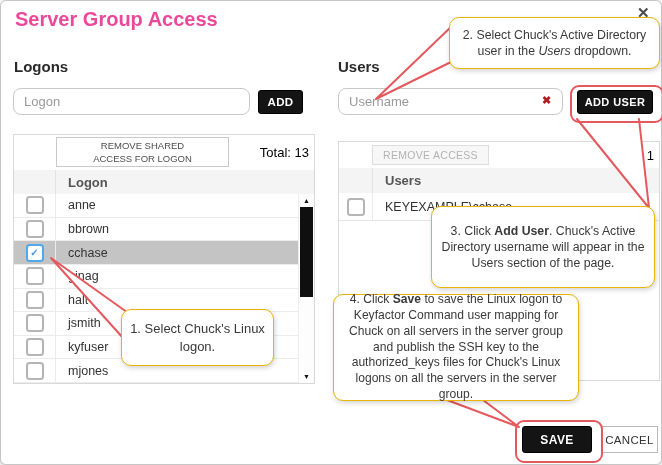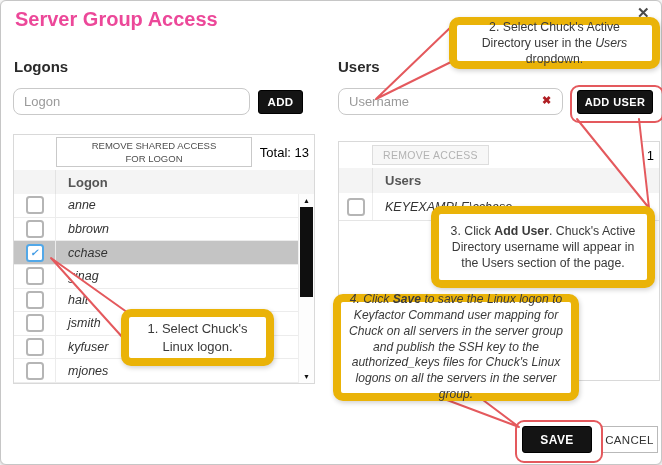--- a/index.html
+++ b/index.html
@@ -30,37 +30,37 @@
   .ann-outline{border:2px solid #e4595d;border-radius:9px;background:transparent;z-index:6;pointer-events:none;}
   #adduser-outline{left:569px;top:84px;width:90px;height:34px;}
   #save-outline{left:514px;top:419px;width:84px;height:39px;}
   
   .tbl{background:#fff;border:1px solid #d9d9d9;}
   #tbl-logons{left:12px;top:133px;width:300px;height:248px;}
   #tbl-users{left:337px;top:140px;width:320px;height:238px;}
   .tbl-toolbar{position:absolute;left:0;right:0;top:0;background:#fff;border-bottom:1px solid #ddd;}
   #tbl-logons .tbl-toolbar{height:35px;}
   #tbl-users .tbl-toolbar{height:26px;}
-  #remove-logon-btn{position:absolute;left:42px;top:2px;width:196px;height:30px;box-sizing:border-box;
+  #remove-logon-btn{position:absolute;left:42px;top:2px;width:173px;height:30px;box-sizing:border-box;
     border:1px solid #c9c9c9;background:#fff;color:#4e4e4e;font-size:9.5px;line-height:1.35;
     padding:2px 26px;text-align:center;cursor:pointer;font-family:"Liberation Sans",sans-serif;}
   #remove-access-btn{position:absolute;left:33px;top:3px;height:20px;box-sizing:border-box;
     border:1px solid #ddd;background:#f7f7f7;color:#b3b3b3;font-size:10.5px;letter-spacing:.3px;
     padding:0 10px;cursor:default;font-family:"Liberation Sans",sans-serif;}
   .tbl-total{position:absolute;right:5px;font-size:13px;color:#000000;}
   #tbl-logons .tbl-total{top:10px;}
   #tbl-users .tbl-total{top:6px;}
   .tbl-head{position:absolute;left:0;right:0;background:#f4f4f4;border-bottom:1px solid #ddd;display:flex;}
   #tbl-logons .tbl-head{top:35px;height:24px;}
   #tbl-users .tbl-head{top:26px;height:25px;}
   .head-cb{border-right:1px solid #e3e3e3;}
   #tbl-logons .head-cb{width:41px;}
   #tbl-users .head-cb{width:33px;}
   .head-label{padding-left:12px;font-size:13px;font-weight:bold;color:#555;display:flex;align-items:center;}
-  .rows{position:absolute;left:0;right:0;bottom:auto;font-style:italic;}
+  .rows{position:absolute;left:0;right:0;bottom:auto;}
   #logon-rows{top:59px;height:189px;display:flex;flex-direction:column;}
   #user-rows{top:51px;}
   .row{display:flex;align-items:center;border-bottom:1px solid #ececec;background:#fff;}
   #logon-rows .row{flex:1;}
   #user-rows .row{height:27px;border-bottom:1px solid #e5e5e5;}
   .row.selected{background:#c4c4c4;}
   .cell-cb{display:flex;align-items:center;justify-content:center;align-self:stretch;border-right:1px solid #ececec;}
   #logon-rows .cell-cb{width:41px;}
   #user-rows .cell-cb{width:33px;}
   .cb{width:14px;height:14px;border:2px solid #b5b5b5;border-radius:3.5px;background:#fff;
@@ -71,27 +71,27 @@
   #scrollbar{position:absolute;right:0;top:59px;width:15px;height:189px;background:#fdfdfd;border-left:1px solid #eee;}
   .sb-arrow{position:absolute;left:0;width:15px;height:13px;font-size:7px;color:#111;text-align:center;line-height:13px;cursor:pointer;}
   #sb-up{top:0;}
   #sb-down{bottom:0;}
   #sb-thumb{position:absolute;left:1px;top:13px;width:13px;height:90px;background:#0f0f0f;cursor:grab;}
   
   #save-btn{left:521px;top:425px;width:70px;height:27px;font-size:12px;z-index:7;}
   #cancel-btn{left:600px;top:425px;width:57px;height:27px;box-sizing:border-box;background:#fff;border:1px solid #b9b9b9;
     color:#333;font-size:11.5px;letter-spacing:.3px;display:flex;align-items:center;justify-content:center;cursor:pointer;}
   
-  .callout{box-sizing:border-box;border:8px solid #eab308;border-radius:10px;background:#fff;
+  .callout{box-sizing:border-box;border:1px solid #eab308;border-radius:10px;background:#fff;
     box-shadow:1px 2px 5px rgba(0,0,0,.18);display:flex;align-items:center;justify-content:center;
     text-align:center;padding:3px 8px;font-size:12.3px;line-height:1.32;color:#3a3a3a;z-index:6;}
   #callout-1{left:120px;top:308px;width:153px;height:57px;font-size:13px;}
   #callout-2{left:448px;top:16px;width:211px;height:52px;}
   #callout-3{left:430px;top:205px;width:224px;height:82px;}
-  #callout-4{left:332px;top:293px;width:246px;height:107px;font-size:12.1px;font-style:italic;}
+  #callout-4{left:332px;top:293px;width:246px;height:107px;font-size:12.1px;}
   #tails{position:absolute;left:0;top:0;width:662px;height:465px;z-index:5;pointer-events:none;}
   #tails path{fill:#fff;stroke:#e4595d;stroke-width:2;stroke-linejoin:round;stroke-linecap:round;}
 </style>
 </head>
 <body>
 
 <div id="dialog">
 
   <div class="abs" id="title">Server Group Access</div>
   <div class="abs" id="close">✕</div>

